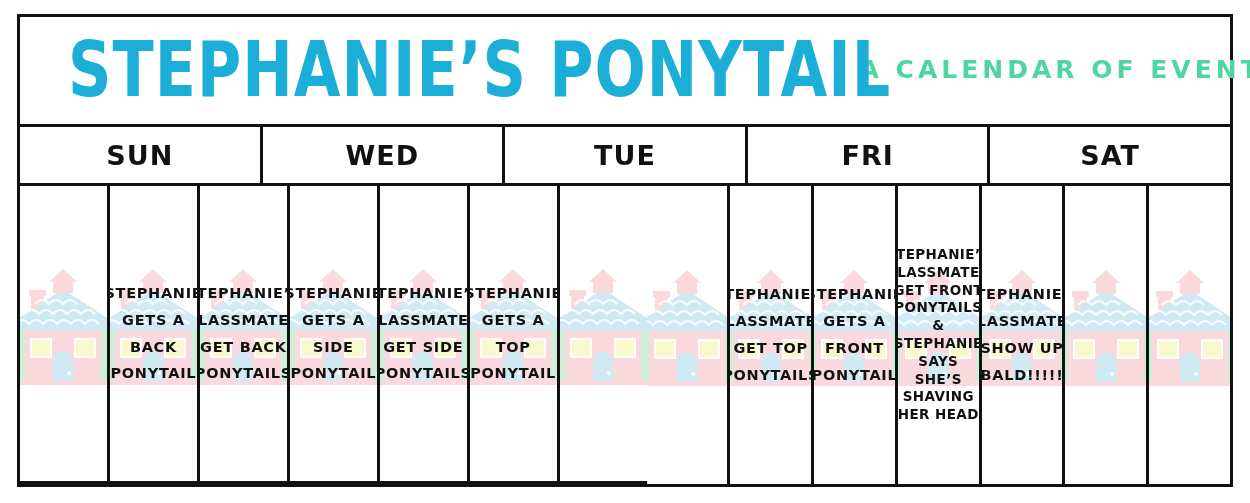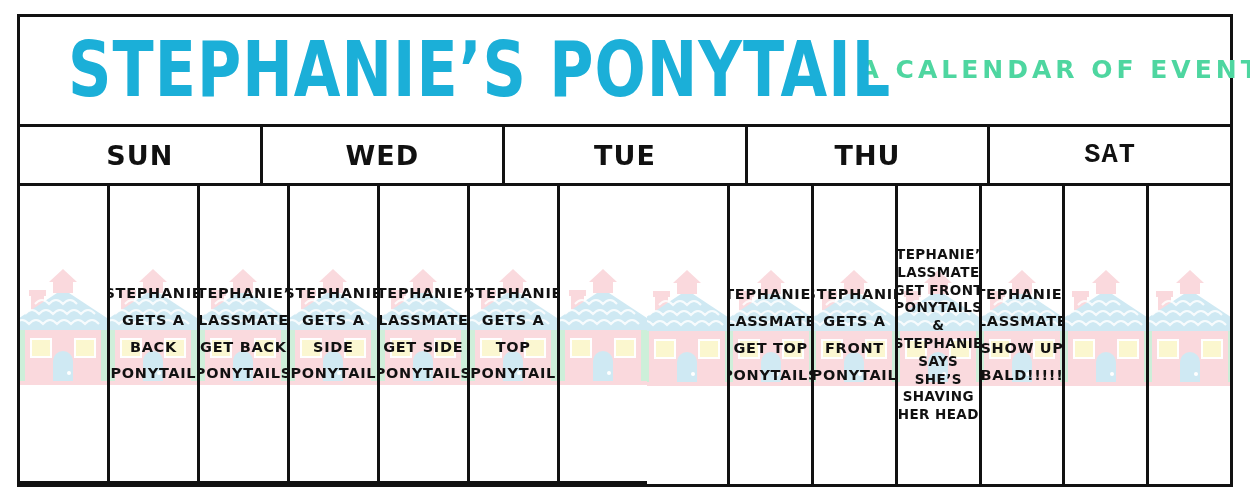--- a/index.html
+++ b/index.html
@@ -73,21 +73,21 @@
     display: flex;
     align-items: center;
     justify-content: center;
     font-weight: bold;
     font-size: 27px;
     letter-spacing: 1px;
     color: #111111;
     border-right: 3px solid #111111;
     box-sizing: border-box;
   }
-  .dow-cell:last-child { border-right: none; font-family: Liberation Mono, monospace; }
+  .dow-cell:last-child { border-right: none; }
   
   .weeks {
     flex: 1 1 auto;
     display: flex;
     flex-direction: row;
     border-radius: 13px;
   }
   .week-row {
     flex: 1 1 0;
     display: flex;
@@ -145,21 +145,21 @@
     <div class="cal-header">
       <div class="cal-title">STEPHANIE’S PONYTAIL</div>
       <div class="cal-subtitle">A CALENDAR
 OF EVENTS</div>
     </div>
 
     <div class="dow-row">
       <div class="dow-cell">SUN</div>
       <div class="dow-cell">WED</div>
       <div class="dow-cell">TUE</div>
-      <div class="dow-cell">THU</div>
+      <div class="dow-cell">FRI</div>
       <div class="dow-cell">SAT</div>
     </div>
 
     <div class="weeks">
 
       <div class="week-row">
         <div class="day-cell">
           <span class="house">
 <svg width="140" height="130" viewBox="0 0 140 130" xmlns="http://www.w3.org/2000/svg">
 

